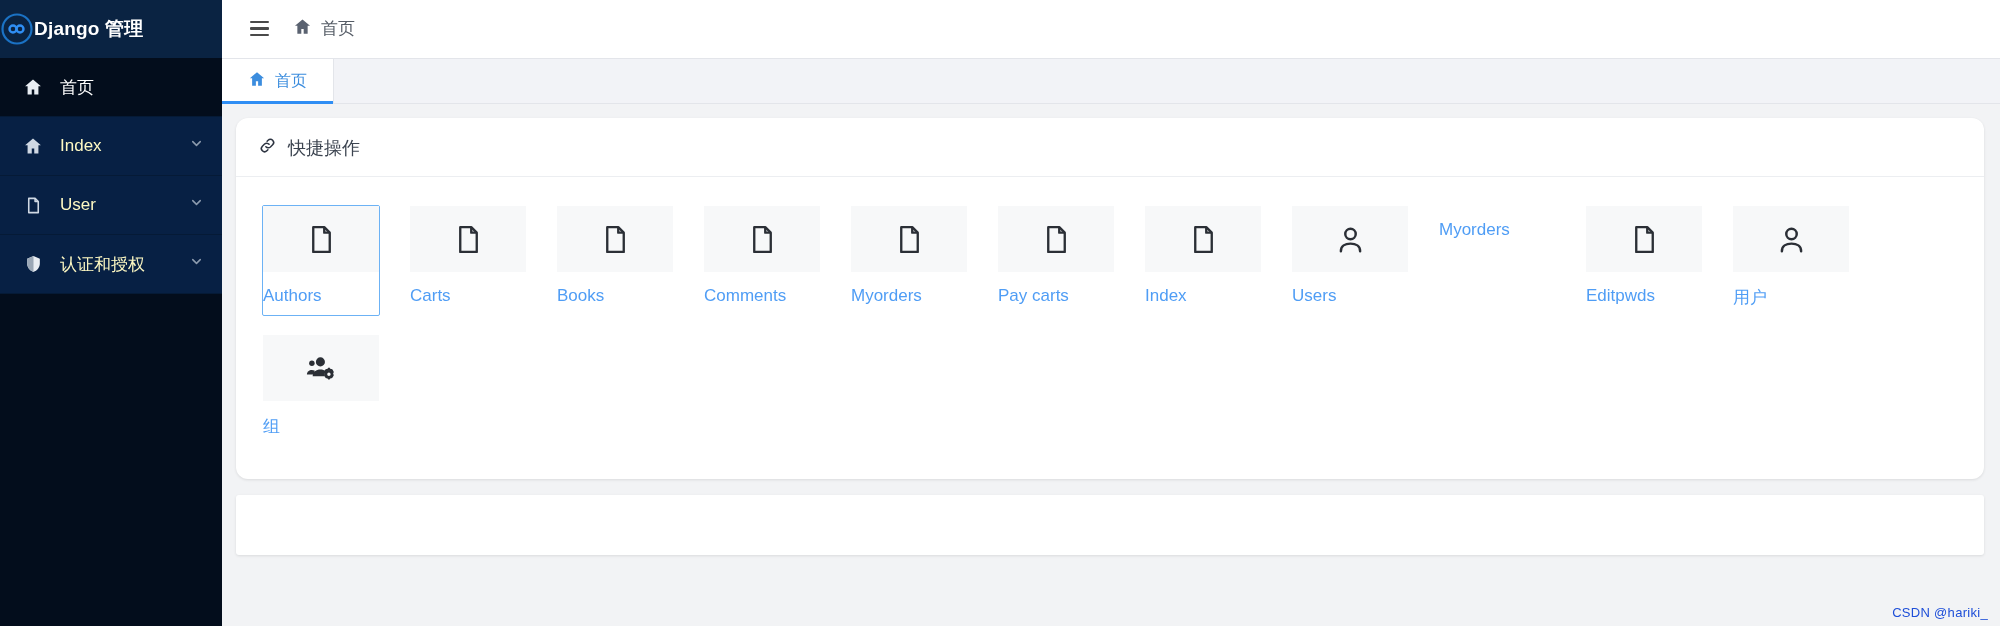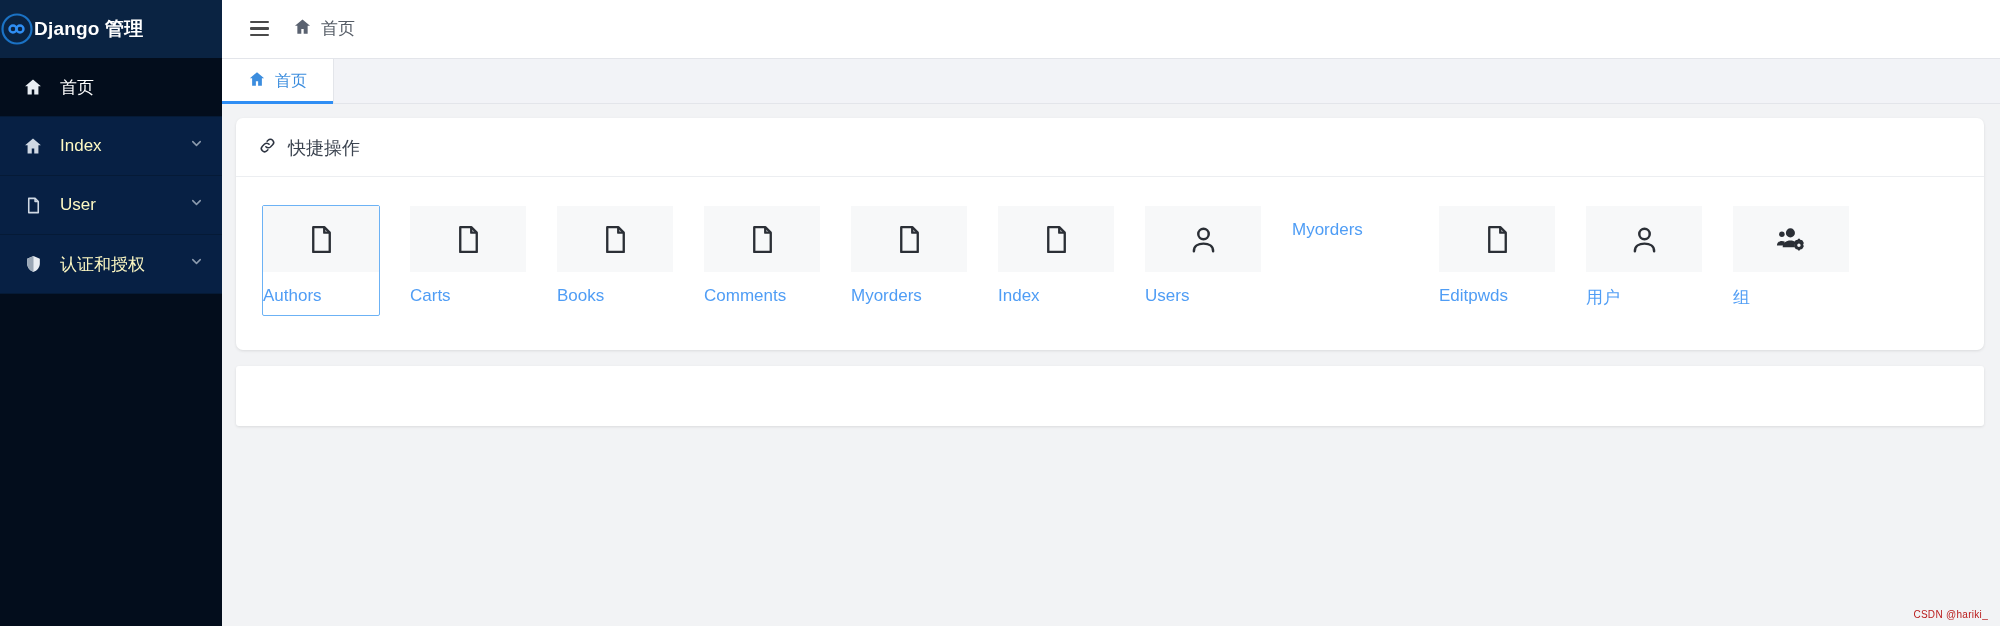--- a/index.html
+++ b/index.html
@@ -68,21 +68,21 @@
     color: #3c8dde; font-size: 16px; cursor: pointer;
     position: relative;
   }
   .tab.active::after {
     content: ""; position: absolute; left: 0; right: 0; bottom: -1px;
     height: 3px; background: #2f8ef4;
   }
 
   .content { flex: 1 1 auto; padding: 14px 16px 0 14px; overflow: hidden; }
   .card {
-    background: #ffffff; border-radius: 7px;
+    background: #ffffff; border-radius: 12px;
     box-shadow: 0 1px 3px rgba(0,0,0,.10);
     width: 100%;
   }
   .card-head {
     display: flex; align-items: center; gap: 11px;
     padding: 18px 22px 16px 22px;
     border-bottom: 1px solid #eceef1;
     color: #3c4450; font-size: 18px;
   }
   .card-body { padding: 28px 26px 34px 26px; }
@@ -100,21 +100,21 @@
   }
   .tile-label {
     text-align: left; color: #4f9df5; font-size: 17px;
     padding: 14px 0 6px 0; white-space: nowrap;
   }
   .card-bottom { margin-top: 16px; height: 60px; background: #ffffff;
     border-radius: 3px; box-shadow: 0 1px 3px rgba(0,0,0,.10); }
 
   .watermark {
     position: absolute; right: 12px; bottom: 6px;
-    color: #b91c1c; font-size: 10px; letter-spacing: .3px;
+    color: #1d4ed8; font-size: 13px; letter-spacing: .3px;
   }
 </style>
 </head>
 <body>
 
 <div class="app">
 
   <aside class="sidebar">
     <div class="brand">
       <span class="brand-logo">
@@ -273,20 +273,29 @@
             <div class="tile">
               <div class="tile-icon">
                 <svg width="33" height="33" viewBox="0 0 24 24" fill="none" stroke="#2b2f36" stroke-width="1.7" stroke-linejoin="round">
                     <path d="M14 3H6v18h12V7z"></path>
                     <path d="M14 3v4h4"></path>
                   </svg>
               </div>
               <div class="tile-label">Myorders</div>
             </div>
 
+            <div class="tile">
+              <div class="tile-icon">
+                <svg width="33" height="33" viewBox="0 0 24 24" fill="none" stroke="#2b2f36" stroke-width="1.7" stroke-linejoin="round">
+                    <path d="M14 3H6v18h12V7z"></path>
+                    <path d="M14 3v4h4"></path>
+                  </svg>
+              </div>
+              <div class="tile-label">Pay carts</div>
+            </div>
 
             <div class="tile">
               <div class="tile-icon">
                 <svg width="33" height="33" viewBox="0 0 24 24" fill="none" stroke="#2b2f36" stroke-width="1.7" stroke-linejoin="round">
                     <path d="M14 3H6v18h12V7z"></path>
                     <path d="M14 3v4h4"></path>
                   </svg>
               </div>
               <div class="tile-label">Index</div>
             </div>

